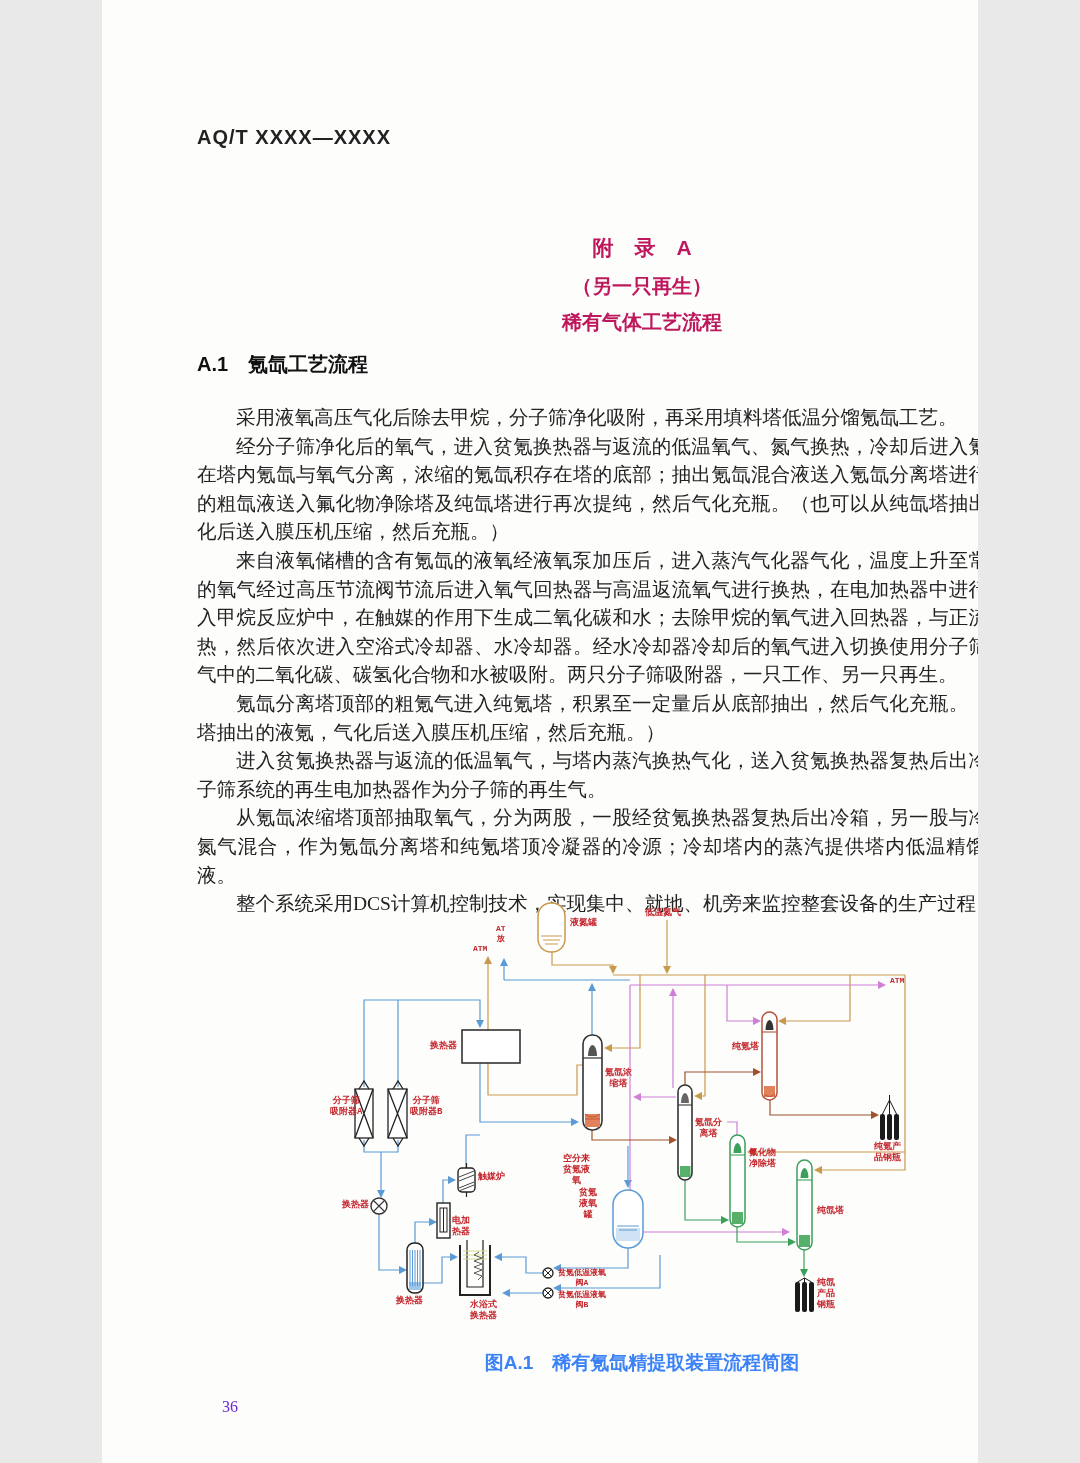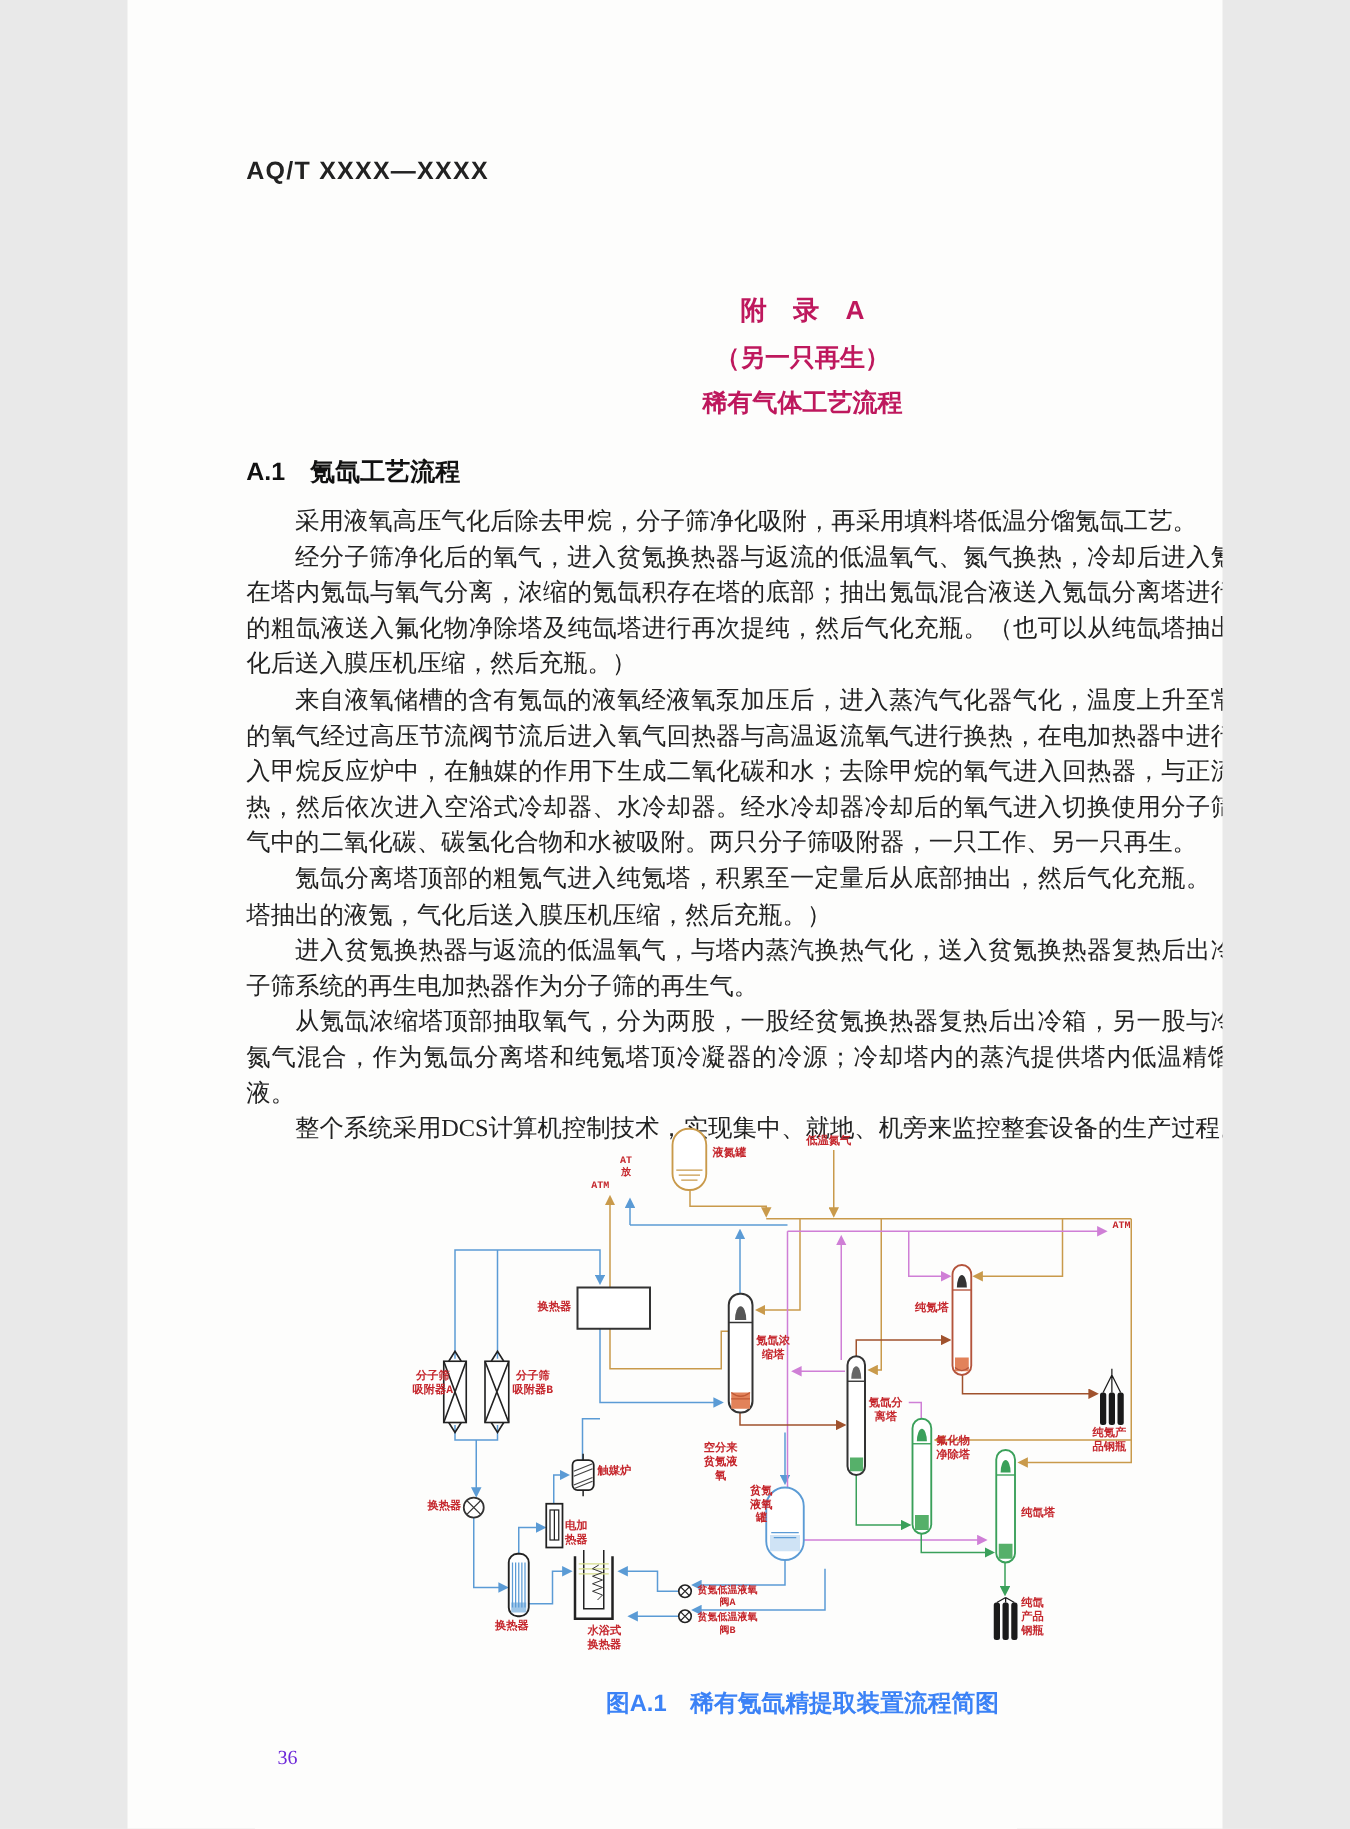--- a/index.html
+++ b/index.html
@@ -15,21 +15,21 @@
   }
   .title-block{position:absolute;left:0;top:234px;width:1080px;text-align:center;}
   .title-block div{
     font-family:"Liberation Sans","DejaVu Sans",sans-serif;
     font-weight:bold;color:#be185d;
   }
   .t1{font-size:21px;margin-bottom:11px;}
   .t2{font-size:20px;margin-bottom:9px;}
   .t3{font-size:20px;}
   .sec-heading{
-    position:absolute;left:95px;top:364px;
+    position:absolute;left:95px;top:351px;
     font-family:"Liberation Sans","DejaVu Sans",sans-serif;
     font-weight:bold;font-size:20px;color:#111;
   }
   .body-text{
     position:absolute;left:95px;top:404px;width:890px;
     font-size:19.5px;line-height:28.6px;text-align:justify;color:#222;
   }
   .body-text p{margin:0;text-indent:2em;}
   .fig-caption{
     position:absolute;left:0;top:1350px;width:1080px;text-align:center;
@@ -289,21 +289,21 @@
 净除塔</span>
     <span class="dl" style="left:487px;top:316px">纯氙塔</span>
     <span class="dl" style="left:544px;top:252px">纯氪产
 品钢瓶</span>
     <span class="dl" style="left:487px;top:388px">纯氙
 产品
 钢瓶</span>
     <span class="dl" style="left:233px;top:264px">空分来
 贫氪液
 氧</span>
-    <span class="dl" style="left:270px;top:298px">贫氪
+    <span class="dl" style="left:249px;top:298px">贫氪
 液氧
 罐</span>
     <span class="dl" style="left:12px;top:310px">换热器</span>
     <span class="dl" style="left:148px;top:282px">触媒炉</span>
     <span class="dl" style="left:122px;top:326px">电加
 热器</span>
     <span class="dl" style="left:66px;top:406px">换热器</span>
     <span class="dl" style="left:140px;top:410px">水浴式
 换热器</span>
     <span class="dl tiny" style="left:228px;top:378px">贫氪低温液氧

